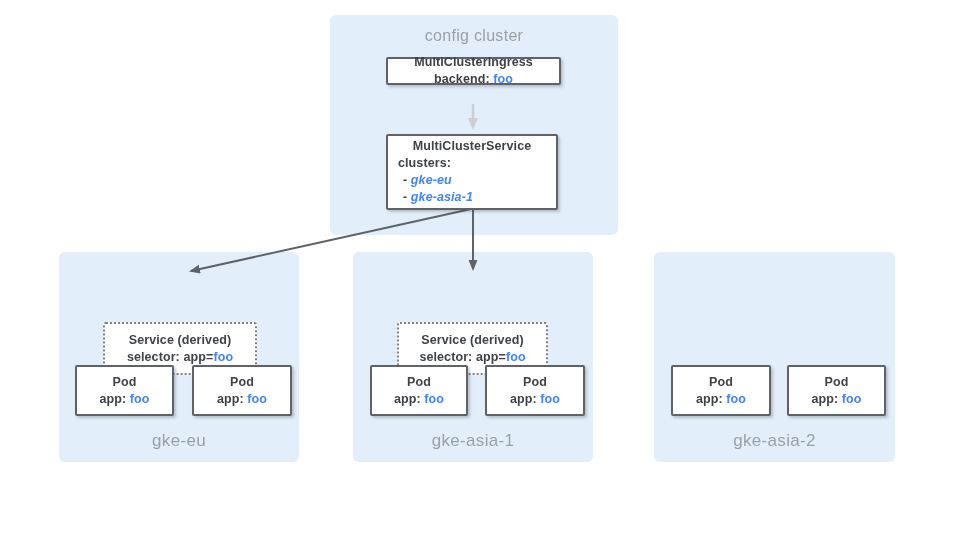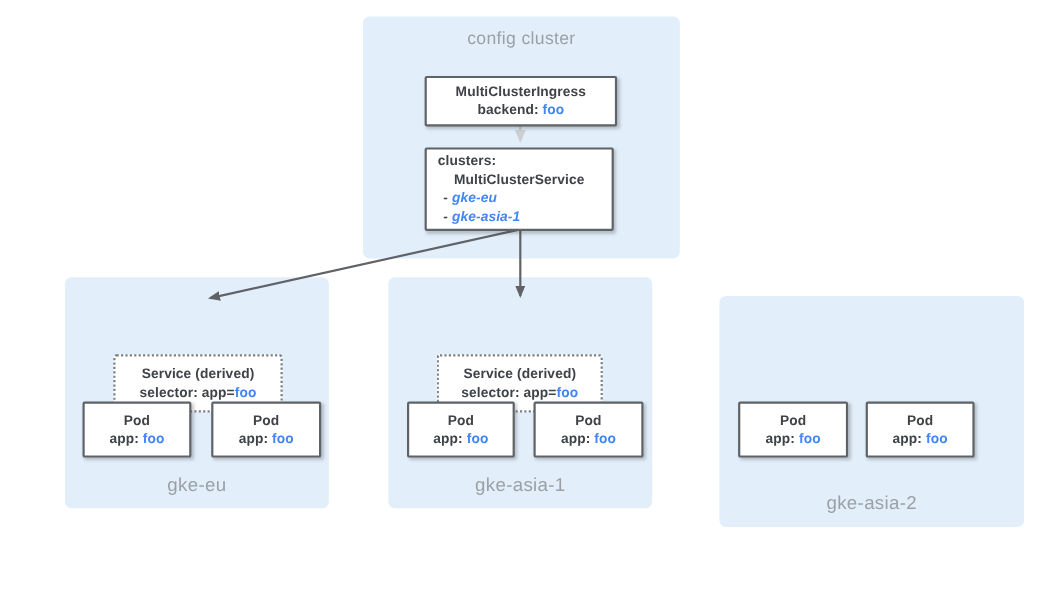--- a/index.html
+++ b/index.html
@@ -82,21 +82,21 @@
   </div>
 
   <div class="cluster-bg" style="left:59px; top:252px; width:240px; height:210px;">
     <div class="cluster-label bottom">gke-eu</div>
   </div>
 
   <div class="cluster-bg" style="left:353px; top:252px; width:240px; height:210px;">
     <div class="cluster-label bottom">gke-asia-1</div>
   </div>
 
-  <div class="cluster-bg" style="left:654px; top:252px; width:277px; height:210px;margin-top:17px;">
+  <div class="cluster-bg" style="left:654px; top:252px; width:241px; height:210px;">
     <div class="cluster-label bottom">gke-asia-2</div>
   </div>
 
   <svg class="connectors" viewBox="0 0 960 540" xmlns="http://www.w3.org/2000/svg">
     <defs>
       <marker id="arrow-dark" markerUnits="userSpaceOnUse" markerWidth="13" markerHeight="11" refX="9" refY="4.5" orient="auto">
         <path d="M0,0 L11,4.5 L0,9 Z" fill="#5F6368"></path>
       </marker>
       <marker id="arrow-dash" markerUnits="userSpaceOnUse" markerWidth="14" markerHeight="12" refX="9" refY="5" orient="auto">
         <path d="M0,0 L12,5 L0,10 Z" fill="#C1C4C8"></path>
@@ -112,31 +112,31 @@
 
     <line x1="473" y1="209" x2="473" y2="269" stroke="#5F6368" stroke-width="2" marker-end="url(#arrow-dark)"></line>
 
     <line x1="180" y1="328" x2="133" y2="357" stroke="#C1C4C8" stroke-width="2.5" stroke-dasharray="7 7" marker-end="url(#arrow-dash)"></line>
     <line x1="180" y1="328" x2="228" y2="357" stroke="#C1C4C8" stroke-width="2.5" stroke-dasharray="7 7" marker-end="url(#arrow-dash)"></line>
 
     <line x1="472" y1="328" x2="426" y2="357" stroke="#C1C4C8" stroke-width="2.5" stroke-dasharray="7 7" marker-end="url(#arrow-dash)"></line>
     <line x1="472" y1="328" x2="521" y2="357" stroke="#C1C4C8" stroke-width="2.5" stroke-dasharray="7 7" marker-end="url(#arrow-dash)"></line>
   </svg>
 
-  <div class="node" style="left:386px; top:69px; width:175px; height:46px;">
+  <div class="node" style="left:386px; top:57px; width:175px; height:28px;">
     <div class="line">MultiClusterIngress</div>
     <div class="line">
       <span>backend:</span>
       <span class="blue">foo</span>
     </div>
   </div>
 
   <div class="node align-left" style="left:386px; top:134px; width:172px; height:76px;">
+    <div class="line centered">MultiClusterService</div>
     <div class="line indent-1">clusters:</div>
-    <div class="line centered">MultiClusterService</div>
     <div class="line indent-2">
       <span>-</span>
       <span class="blue">gke-eu</span>
     </div>
     <div class="line indent-2">
       <span>-</span>
       <span class="blue">gke-asia-1</span>
     </div>
   </div>
 

